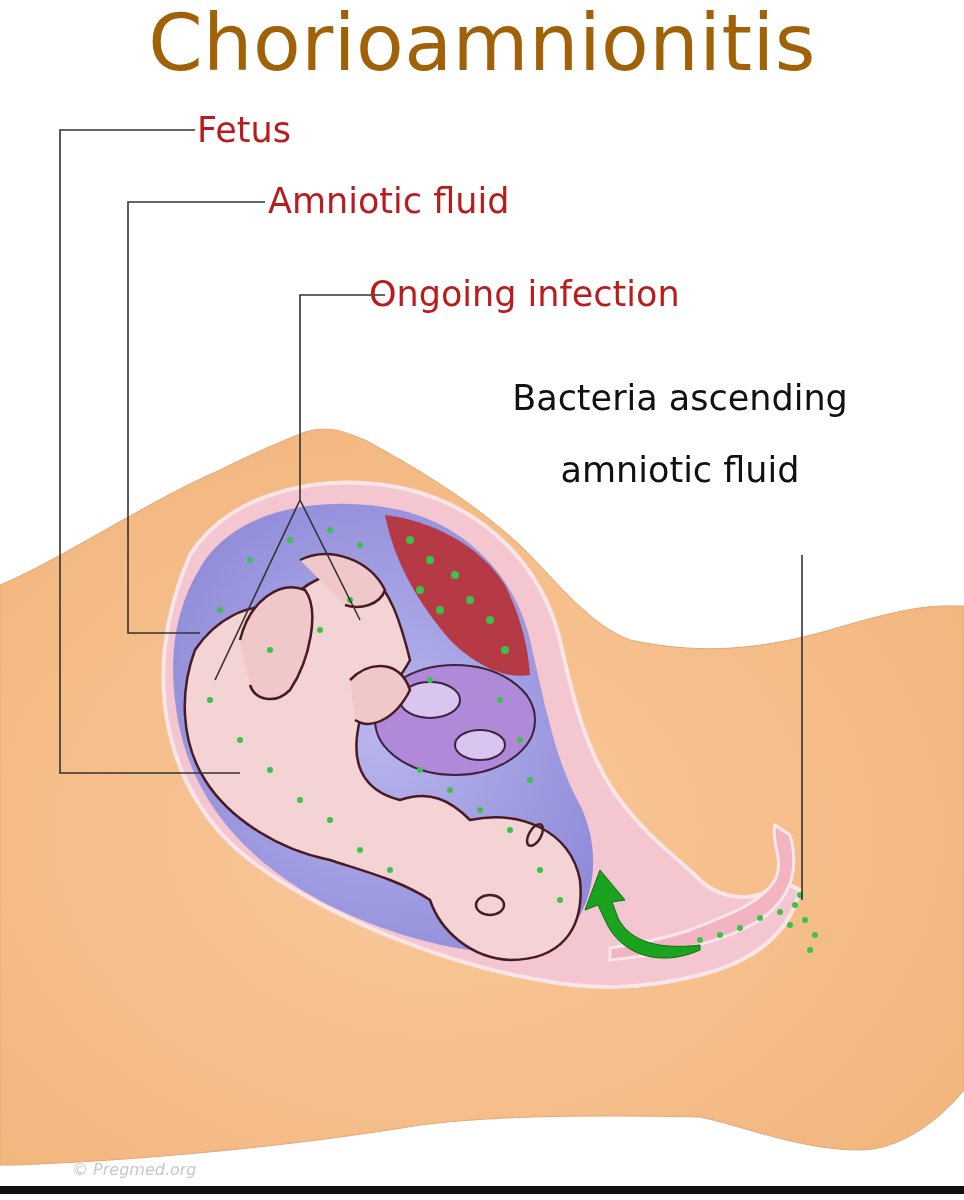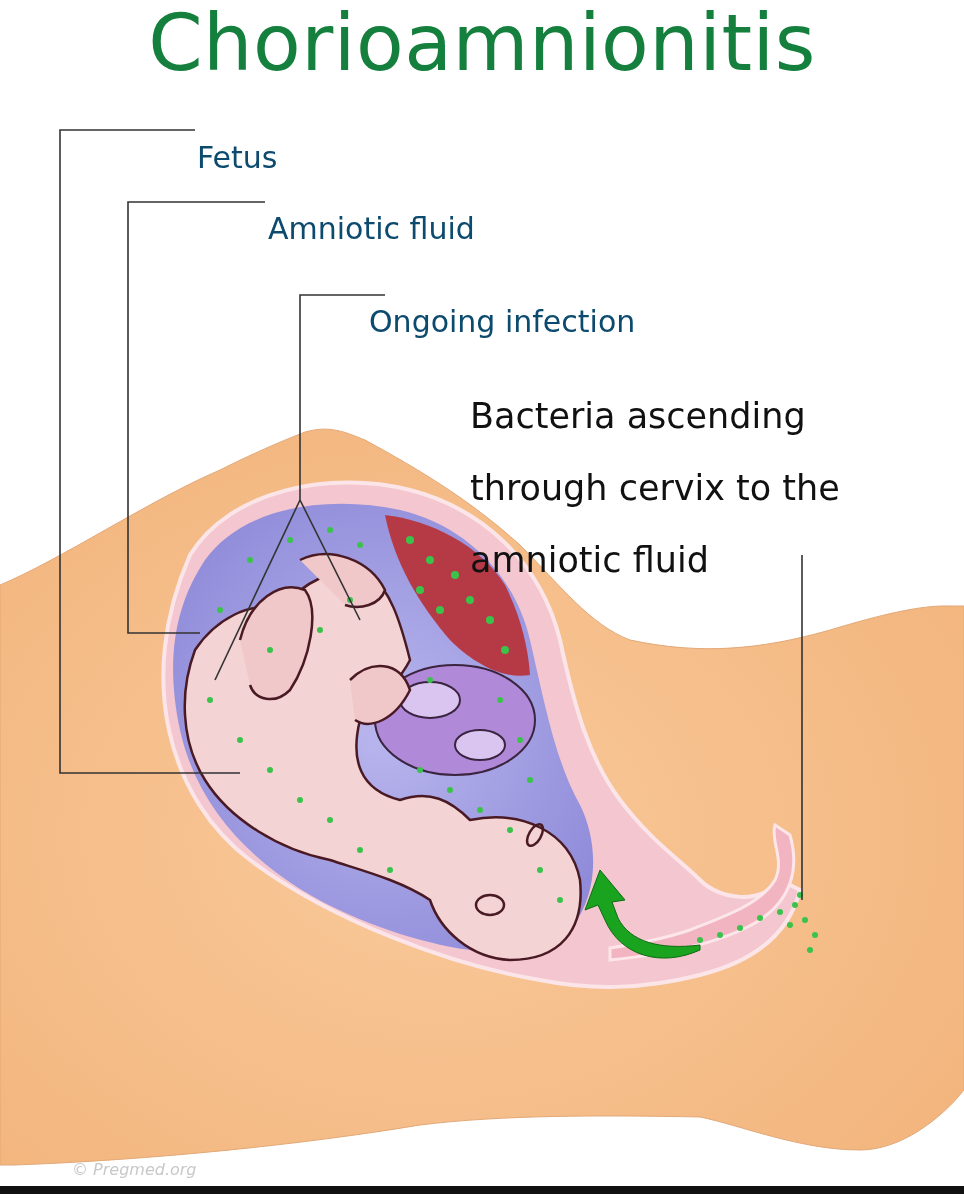--- a/index.html
+++ b/index.html
@@ -1,19 +1,19 @@
 <!DOCTYPE html>
 <html><head>
 <meta charset="utf-8">
 <style>
   html,body{margin:0;padding:0;background:#ffffff;}
   body{width:964px;height:1200px;position:relative;overflow:hidden;font-family:"DejaVu Sans","Liberation Sans",sans-serif;}
-  .title{position:absolute;left:0;top:4px;width:964px;text-align:center;font-size:78px;color:#15803d;letter-spacing:0.5px;line-height:1;}
-  .lbl{position:absolute;font-size:30px;color:#0c4a6e;white-space:nowrap;line-height:1;margin-top:30px;}
-  .caption{position:absolute;left:470px;top:380px;width:420px;text-align:left;font-size:35px;color:#111;line-height:72px;}
+  .title{position:absolute;left:0;top:4px;width:964px;text-align:center;font-size:78px;color:#a16207;letter-spacing:0.5px;line-height:1;}
+  .lbl{position:absolute;font-size:35px;color:#b91c1c;white-space:nowrap;line-height:1;}
+  .caption{position:absolute;left:470px;top:362px;width:420px;text-align:center;font-size:35px;color:#111;line-height:72px;}
   .watermark{position:absolute;left:72px;top:1160px;font-size:16px;color:#c8c8c8;font-style:italic;}
   .bottom-bar{position:absolute;left:0;top:1186px;width:964px;height:8px;background:#111;}
   svg.art{position:absolute;left:0;top:0;}
 </style>
 </head>
 <body>
 
 <div class="title">Chorioamnionitis</div>
 
 <svg class="art" width="964" height="1200" viewBox="0 0 964 1200">
@@ -113,18 +113,17 @@
     <line x1="802" y1="555" x2="802" y2="900"></line>
   </g>
 </svg>
 
 <div class="lbl" style="left:197px;top:113px;">Fetus</div>
 <div class="lbl" style="left:268px;top:184px;">Amniotic fluid</div>
 <div class="lbl" style="left:369px;top:277px;">Ongoing infection</div>
 
 <div class="caption">
   <div>Bacteria ascending</div>
-  <div>through cervix to the</div>
   <div>amniotic fluid</div>
 </div>
 
 <div class="watermark">© Pregmed.org</div>
 <div class="bottom-bar"></div>
 
 </body></html>

